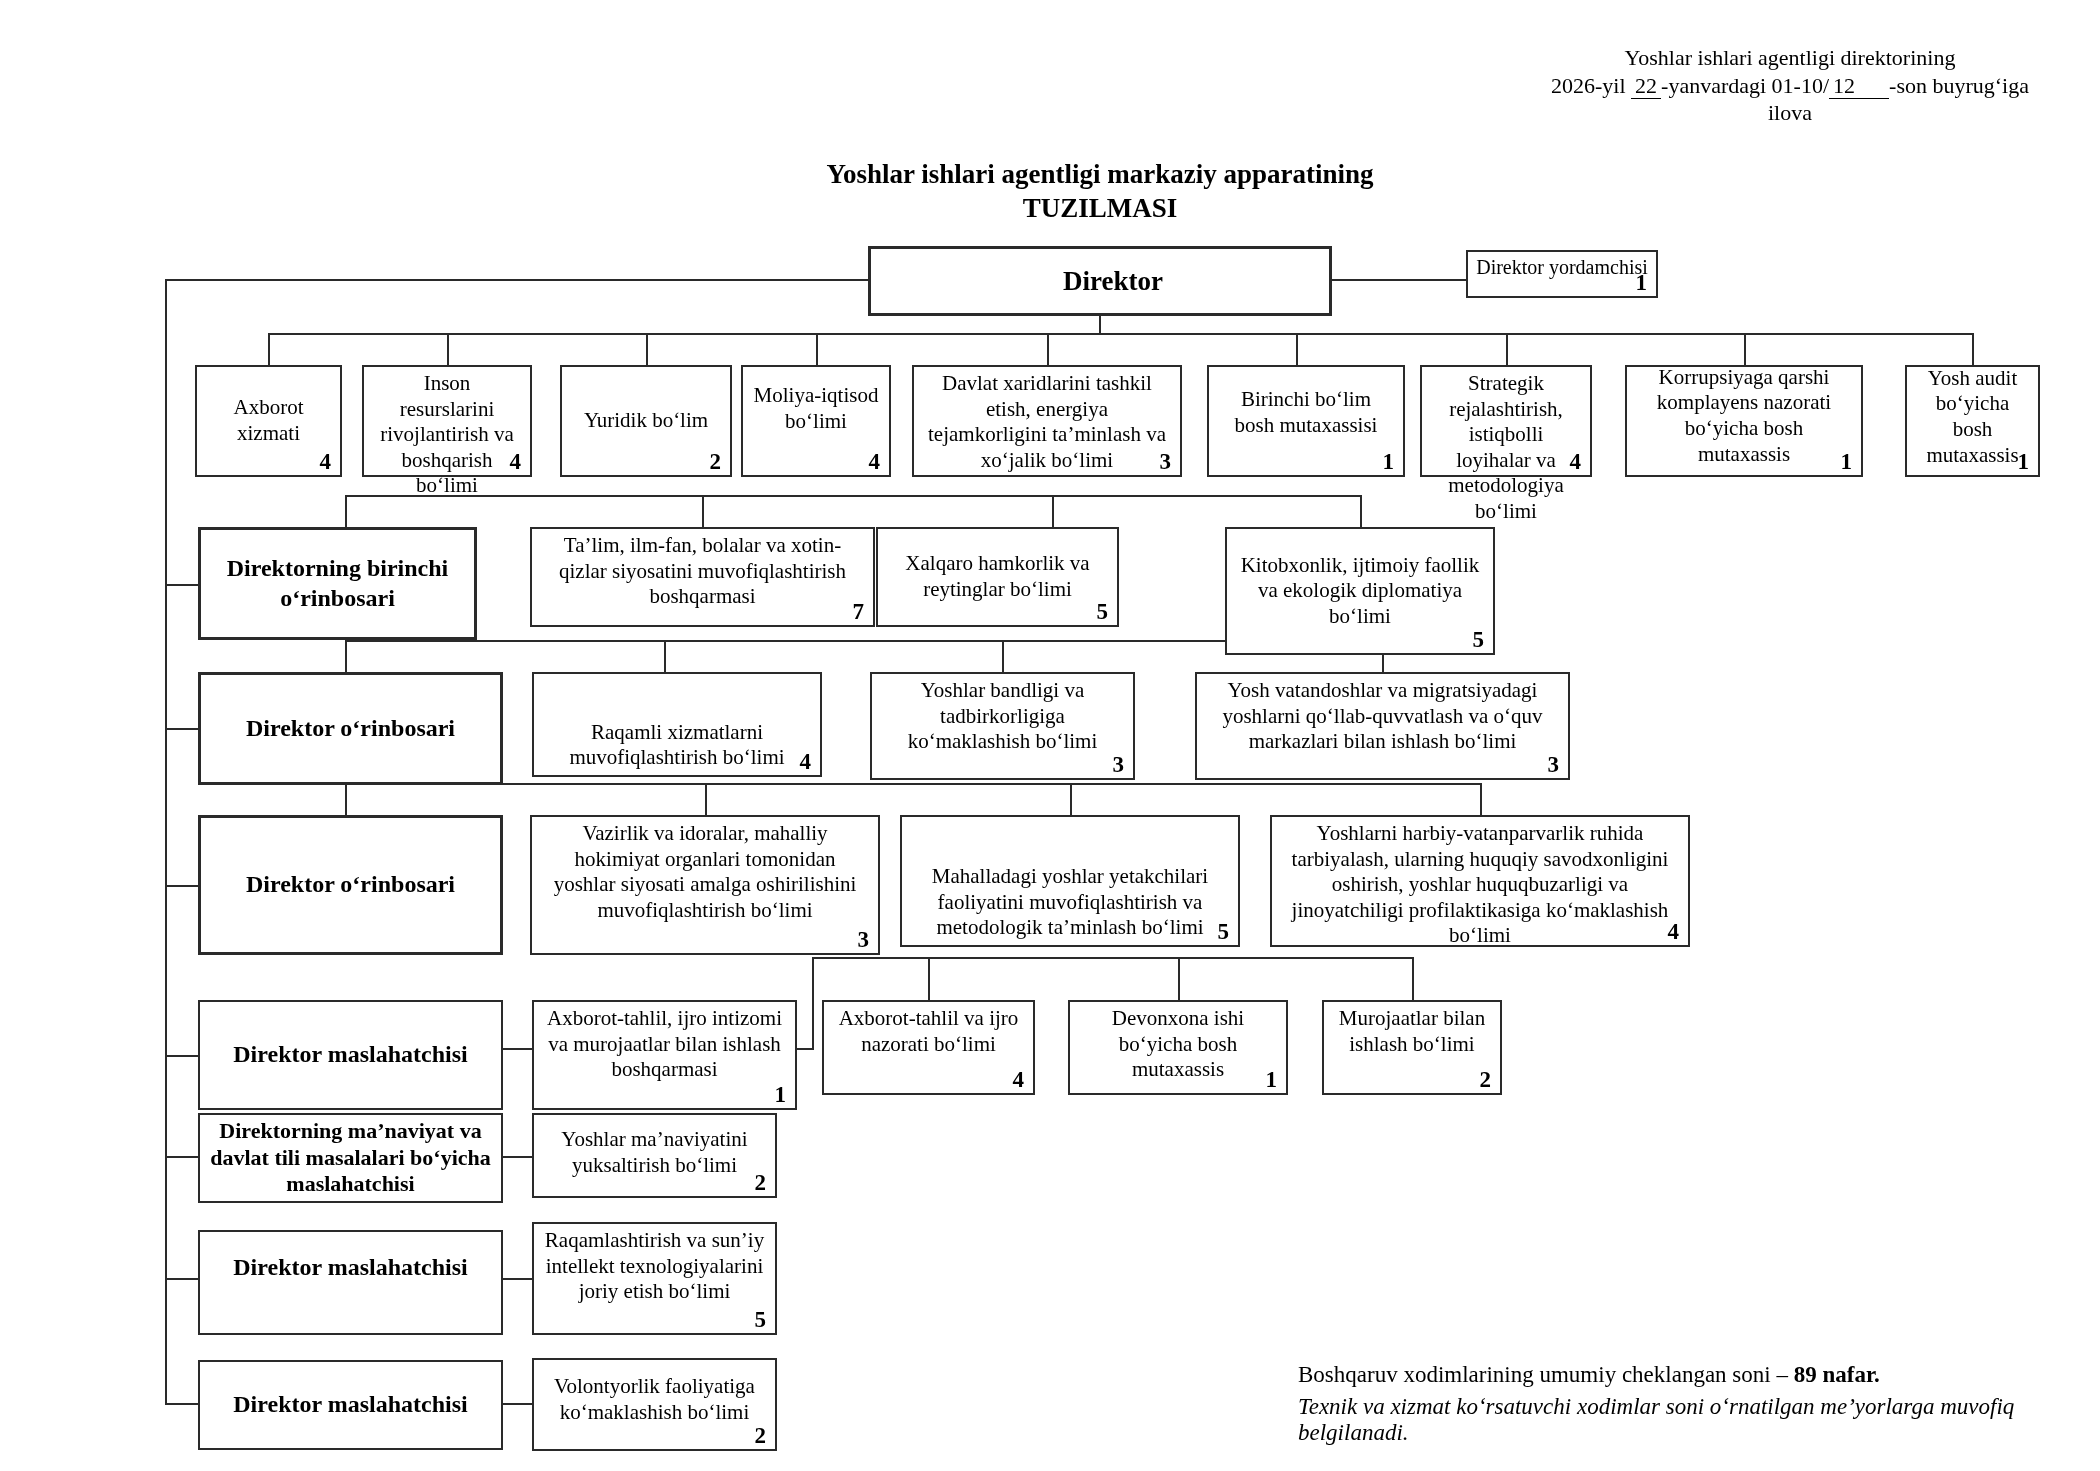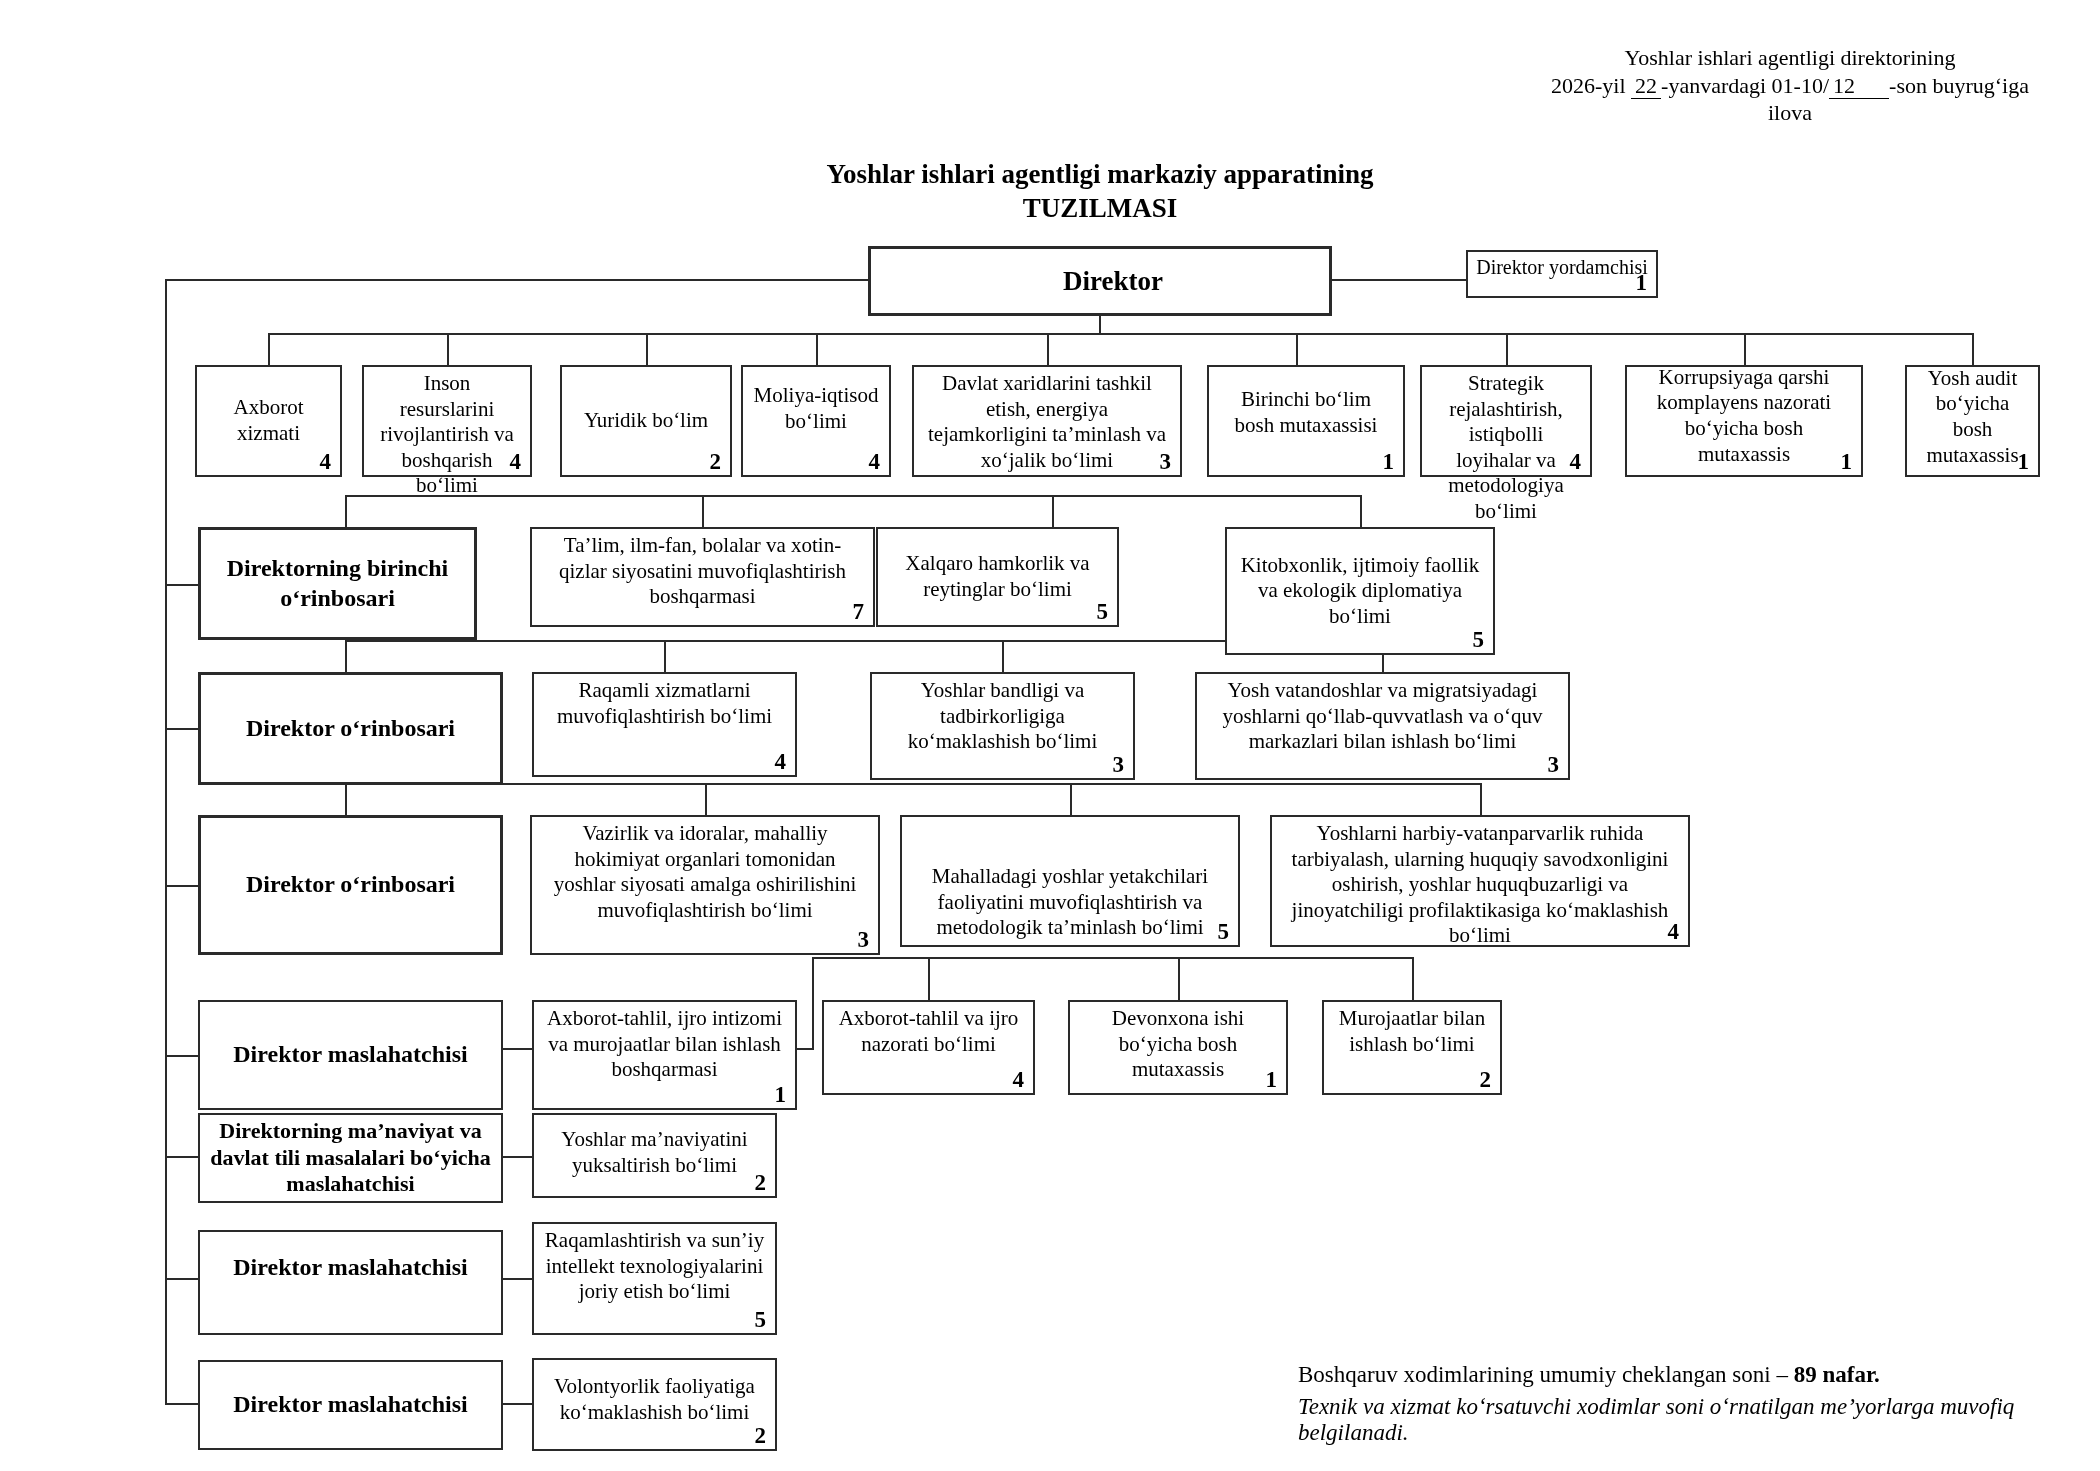--- a/index.html
+++ b/index.html
@@ -152,21 +152,21 @@
     <span class="count">5</span>
   </div>
   <div class="box" style="left:1225px;top:527px;width:270px;height:128px;align-items:center">
     <div class="lbl">Kitobxonlik, ijtimoiy faollik va ekologik diplomatiya boʻlimi</div>
     <span class="count">5</span>
   </div>
 
   <div class="box thick leader" style="left:198px;top:672px;width:305px;height:113px">
     <div class="lbl">Direktor oʻrinbosari</div>
   </div>
-  <div class="box" style="left:532px;top:672px;width:265px;height:105px;align-items:flex-start">
+  <div class="box" style="left:532px;top:672px;width:290px;height:105px;align-items:flex-end">
     <div class="lbl">Raqamli xizmatlarni muvofiqlashtirish boʻlimi</div>
     <span class="count">4</span>
   </div>
   <div class="box" style="left:870px;top:672px;width:265px;height:108px;align-items:flex-start">
     <div class="lbl">Yoshlar bandligi va tadbirkorligiga koʻmaklashish boʻlimi</div>
     <span class="count">3</span>
   </div>
   <div class="box" style="left:1195px;top:672px;width:375px;height:108px;align-items:flex-start">
     <div class="lbl">Yosh vatandoshlar va migratsiyadagi yoshlarni qoʻllab-quvvatlash va oʻquv markazlari bilan ishlash boʻlimi</div>
     <span class="count">3</span>

